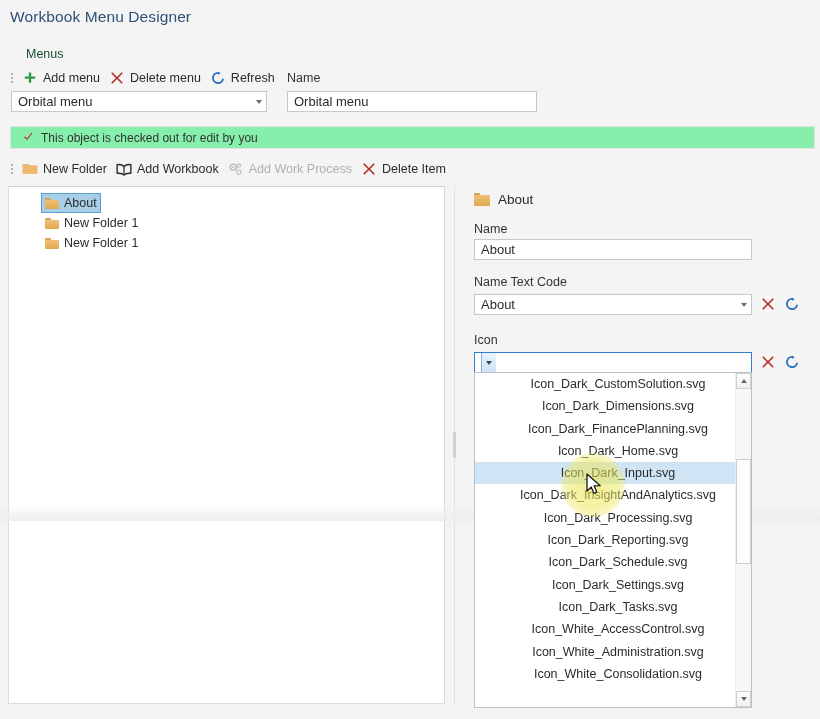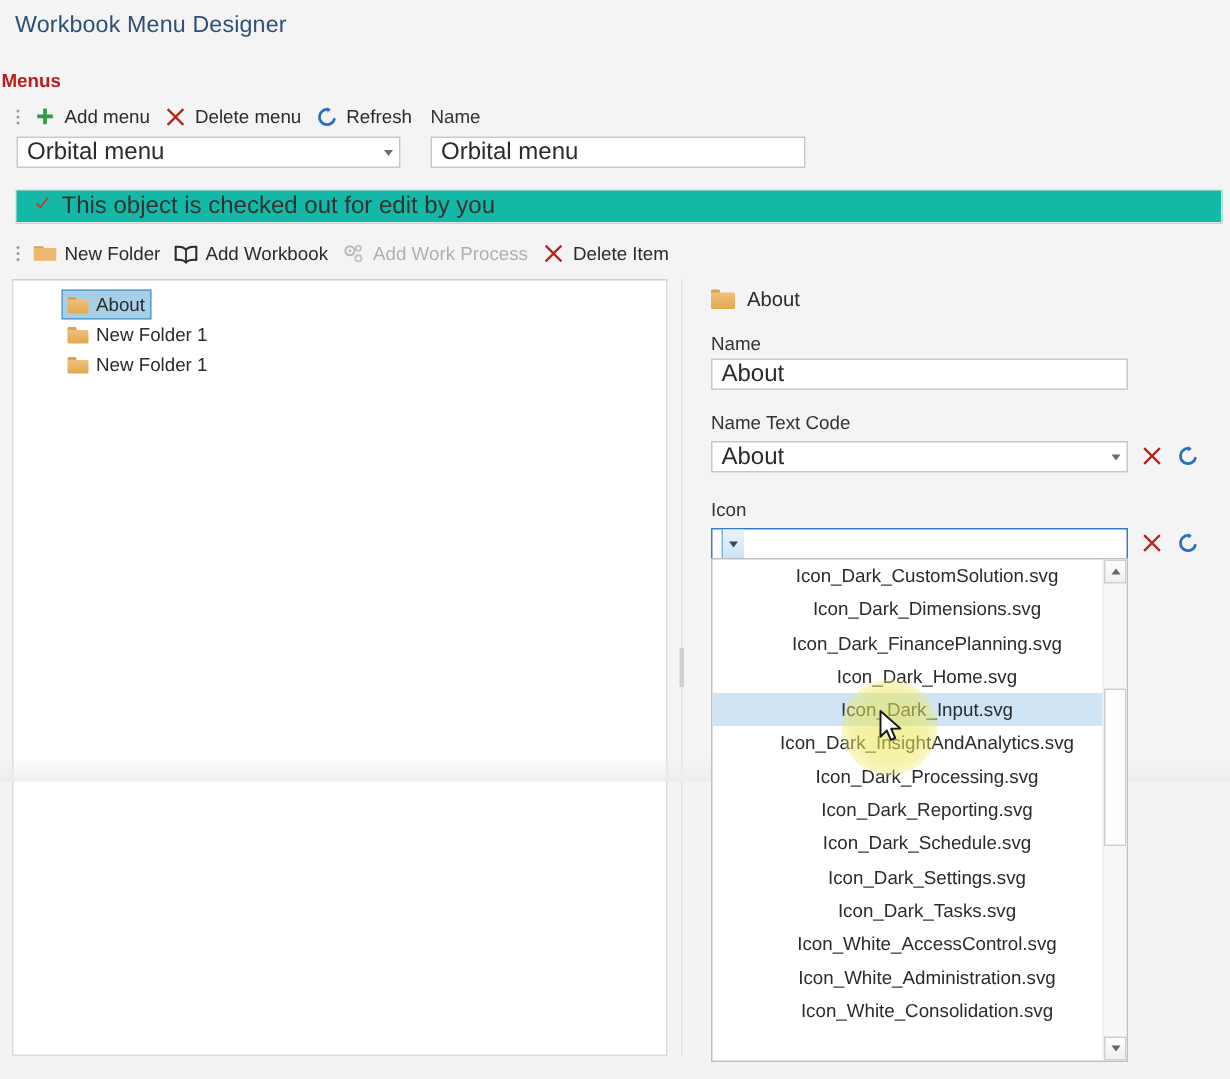--- a/index.html
+++ b/index.html
@@ -21,24 +21,23 @@
   
   .page-title {
     position: absolute;
     left: 10px; top: 8px;
     font-size: 15.5px;
     color: #2e5077;
     letter-spacing: .1px;
   }
   .section-label {
     position: absolute;
-    left: 1px; top: 47px;
+    left: 26px; top: 47px;
     font-size: 12.5px;
-    color: #b91c1c;
-    font-weight: bold;
+    color: #14532d;
   }
 
   
   .toolbar {
     position: absolute;
     display: flex;
     align-items: center;
     height: 22px;
   }
   #toolbar-menus { left: 8px; top: 67px; }
@@ -77,21 +76,21 @@
   
   .field-label {
     position: absolute;
     font-size: 12.5px;
     color: #333;
   }
   .textbox, .combo {
     position: absolute;
     background: #fff;
     border: 1px solid #c8c8c8;
-    font-size: 16px;
+    font-size: 13px;
     color: #2b2b2b;
     display: flex;
     align-items: center;
     padding: 0 6px;
     height: 21px;
   }
   .combo { padding-right: 0; }
   .combo .cval { flex: 1 1 auto; overflow: hidden; white-space: nowrap; }
   .combo .arrow {
     width: 15px; height: 19px;
@@ -110,26 +109,26 @@
     border-left: 1px solid #7fb2e0;
     height: 19px;
   }
   .combo.focused .arrow::after { border-top-color: #34495e; }
 
   
   #checkout-bar {
     position: absolute;
     left: 10px; top: 126px;
     width: 805px; height: 23px;
-    background: #14b8a6;
+    background: #86efac;
     border: 1px solid #e3e3e3;
     display: flex; align-items: center;
     padding-left: 12px;
     gap: 8px;
-    font-size: 16px;
+    font-size: 12px;
     color: #333;
   }
   .check-ico { color: #c0392b; font-size: 11px; line-height: 1; }
 
   
   #tree-panel {
     position: absolute;
     left: 8px; top: 186px;
     width: 437px; height: 518px;
     background: #fff;

